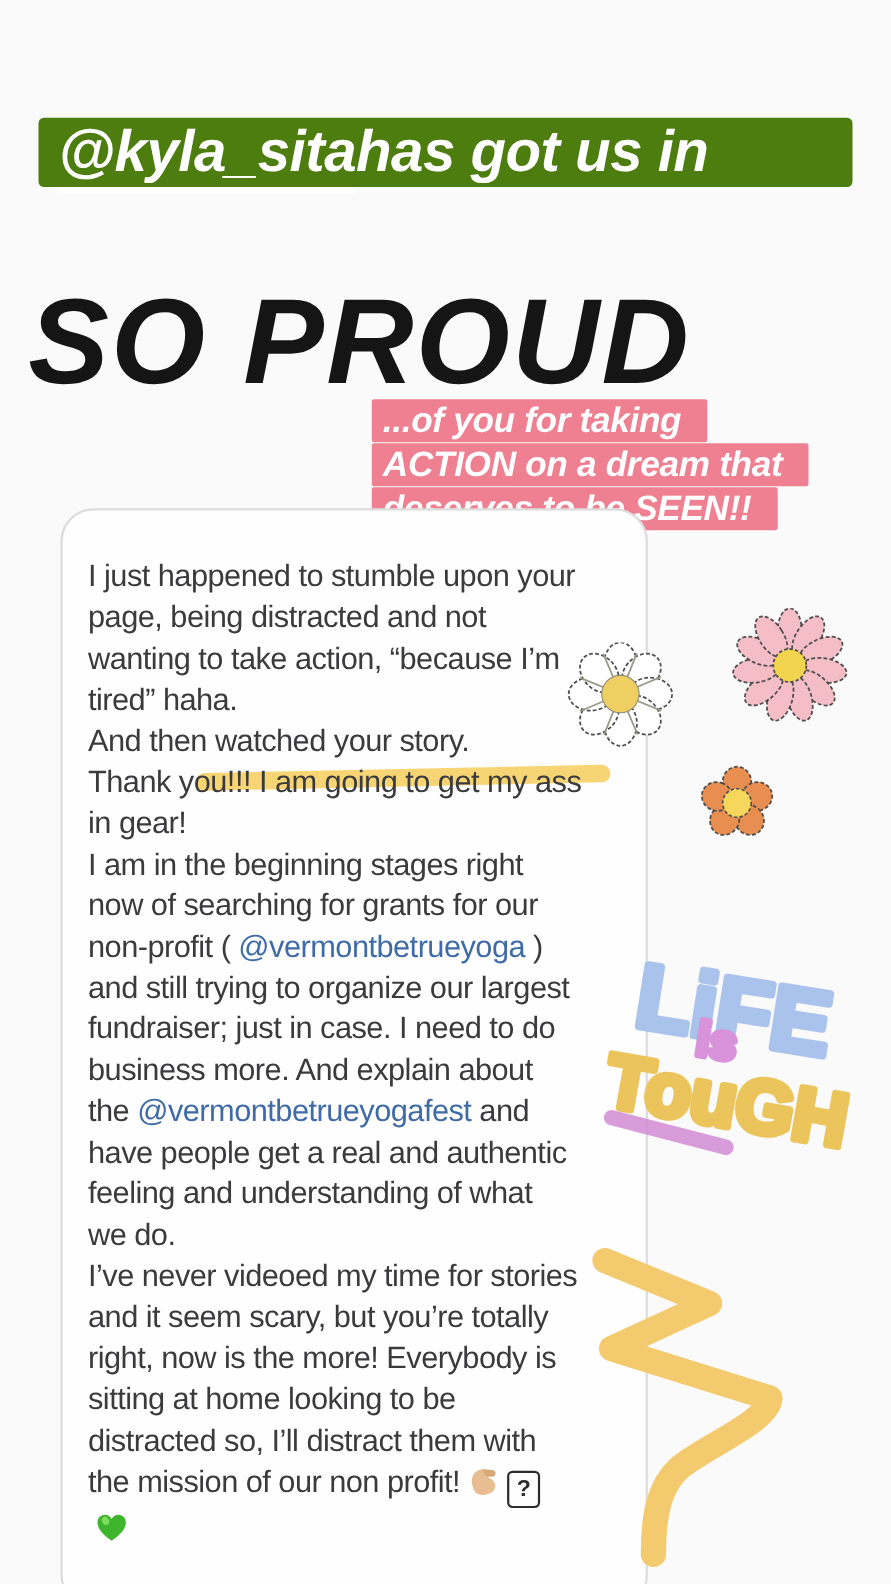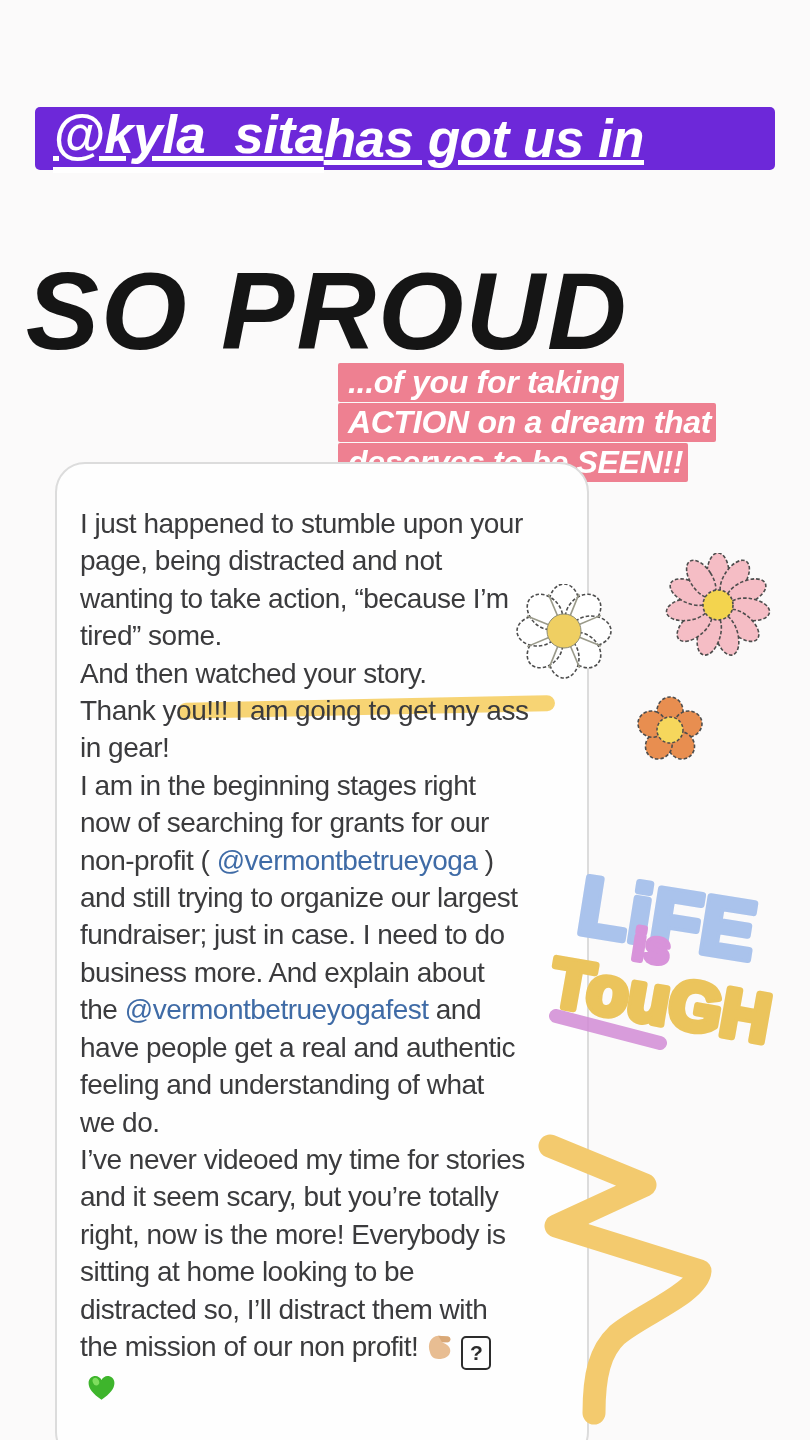--- a/index.html
+++ b/index.html
@@ -1,39 +1,39 @@
 <!DOCTYPE html>
 <html><head>
 <meta charset="utf-8">
 <style>
   html,body{margin:0;padding:0;}
   body{width:810px;height:1440px;overflow:hidden;background:#fbfafa;
        font-family:"Liberation Sans",sans-serif;}
   .stage{position:relative;width:810px;height:1440px;overflow:hidden;}
 
   
-  .banner-line{position:absolute;background:#6d28d9;color:#ffffff;
+  .banner-line{position:absolute;background:#4d7c0f;color:#ffffff;
     font-weight:bold;font-style:italic;font-size:53px;line-height:62px;
     padding:0 18px;border-radius:5px;white-space:nowrap;
-    display:flex;align-items:center;letter-spacing:-0.5px;text-decoration:underline;}
+    display:flex;align-items:flex-start;letter-spacing:-0.5px;}
   #banner1{left:35px;top:107px;width:740px;height:63px;box-sizing:border-box;}
   #banner2{left:35px;top:178px;width:728px;height:63px;box-sizing:border-box;}
   .mention-underline{border-bottom:6px solid #ffffff;padding-bottom:1px;}
   .banner-emoji{width:52px;height:52px;margin-left:12px;flex:0 0 auto;}
 
   
   .hero{position:absolute;left:0;top:256px;width:654px;text-align:center;
     color:#151515;font-weight:bold;font-style:italic;font-size:110px;
     line-height:110px;letter-spacing:2px;white-space:nowrap;}
 
   
   .pink-block{position:absolute;left:338px;top:363px;}
   .pink-line{display:table;background:#ee8091;color:#ffffff;
     font-weight:bold;font-style:italic;font-size:32px;line-height:35px;
-    padding:2px 5px 2px 10px;margin-bottom:1px;border-radius:2px;
+    padding:2px 24px 2px 10px;margin-bottom:1px;border-radius:2px;
     white-space:nowrap;letter-spacing:-0.3px;}
 
   
   .card{position:absolute;left:55px;top:462px;width:534px;height:1000px;
     background:#fefefe;border:2px solid #dcdcdc;border-radius:30px;
     box-sizing:border-box;}
   .msg-text{position:absolute;left:80px;top:505px;width:500px;z-index:2;}
   .msg-line{font-size:28px;line-height:37.4px;color:#3b3b3d;
     letter-spacing:-0.5px;white-space:nowrap;}
   .mention{color:#3f6ba6;}
@@ -74,21 +74,21 @@
     <div class="pink-line">ACTION on a dream that</div>
     <div class="pink-line">deserves to be SEEN!!</div>
   </div>
 
   <div class="card"></div>
   <div class="yellow-underline"></div>
   <div class="msg-text">
       <div class="msg-line">I just happened to stumble upon your</div>
       <div class="msg-line">page, being distracted and not</div>
       <div class="msg-line">wanting to take action, “because I’m</div>
-      <div class="msg-line">tired” some.</div>
+      <div class="msg-line">tired” haha.</div>
       <div class="msg-line">And then watched your story.</div>
       <div class="msg-line">Thank you!!! I am going to get my ass</div>
       <div class="msg-line">in gear!</div>
       <div class="msg-line">I am in the beginning stages right</div>
       <div class="msg-line">now of searching for grants for our</div>
       <div class="msg-line">non-profit ( <span class="mention">@vermontbetrueyoga</span> )</div>
       <div class="msg-line">and still trying to organize our largest</div>
       <div class="msg-line">fundraiser; just in case. I need to do</div>
       <div class="msg-line">business more. And explain about</div>
       <div class="msg-line">the <span class="mention">@vermontbetrueyogafest</span>  and</div>

